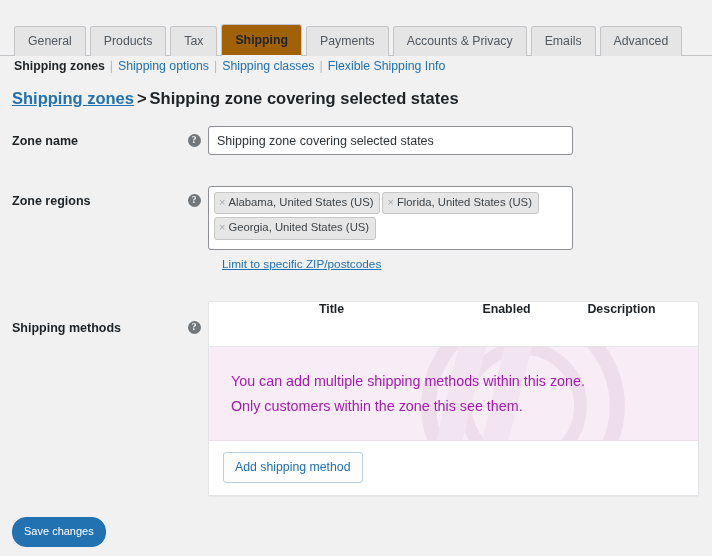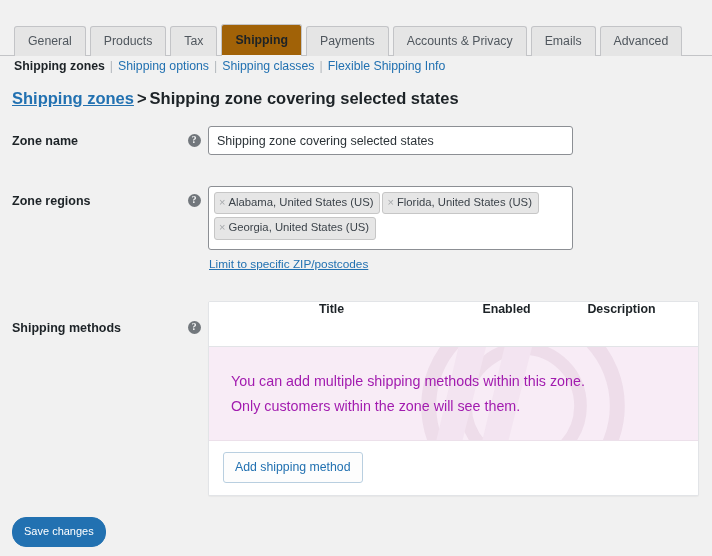--- a/index.html
+++ b/index.html
@@ -203,21 +203,21 @@
   }
   .tag .x {
     color: #a7aaad;
     font-size: 11px;
     margin-right: 3px;
     line-height: 1;
   }
   .zip-link {
     display: block;
     margin-top: 7px;
-    margin-left: 1px;
+    margin-left: 14px;
     font-size: 11.8px;
     color: #2271b1;
     text-decoration: underline;
   }
 
   
   .methods-table {
     width: 491px;
     background: #fff;
     border: 1px solid #e2e4e7;
@@ -385,21 +385,21 @@
 
         <div class="mt-notice">
           <svg class="wm" viewBox="0 0 200 200">
             <circle cx="100" cy="100" r="82" fill="none" stroke="#e4cede" stroke-width="13"></circle>
             <circle cx="100" cy="100" r="50" fill="none" stroke="#e4cede" stroke-width="11"></circle>
             <path d="M 46 40 L 70 40 L 36 175 L 14 175 Z" fill="#eedceb"></path>
             <path d="M 86 40 L 110 40 L 76 175 L 54 175 Z" fill="#eedceb"></path>
           </svg>
           <div class="mt-notice-text">
             <div>You can add multiple shipping methods within this zone.</div>
-            <div>Only customers within the zone will see them.</div>
+            <div>Only customers within the zone this see them.</div>
           </div>
         </div>
 
         <div class="mt-foot">
           <button class="btn-secondary">Add shipping method</button>
         </div>
 
       </div>
     </div>
   </div>

